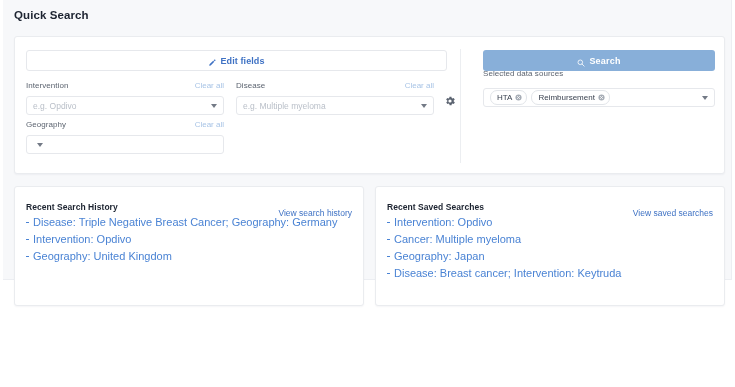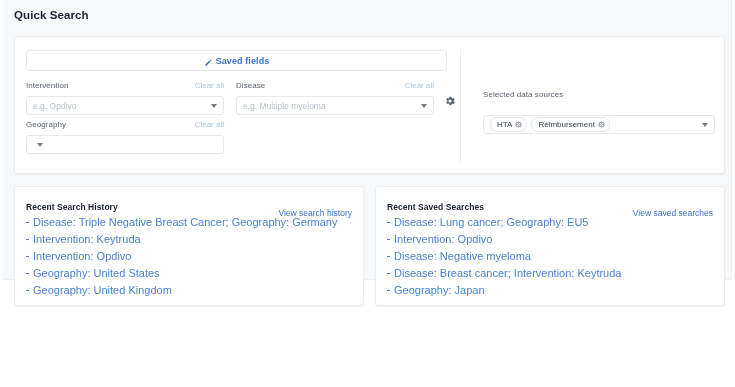--- a/index.html
+++ b/index.html
@@ -176,26 +176,26 @@
   .search-glass {
     margin-right: 4px;
     display: inline-block;
     position: relative;
     top: 1px;
   }
 
   #field-sources {
     position: absolute;
     left: 468px;
-    top: 53px;
+    top: 32px;
     width: 232px;
     text-align: right;
   }
   .tags-box {
-    margin-top: 13px;
+    margin-top: 7px;
     min-height: 19px;
     border: 1px solid #e6e8ec;
     border-radius: 3px;
     background: #fff;
     display: flex;
     align-items: center;
     padding: 0 6px;
     box-sizing: border-box;
     cursor: pointer;
   }
@@ -285,21 +285,21 @@
   <div class="search-card">
 
     <div class="divider-v"></div>
 
     <div class="edit-fields-box">
       <span class="pencil-icon">
         <svg width="8" height="8" viewBox="0 0 16 16">
           <path d="M12.3 1.4a1.6 1.6 0 0 1 2.3 2.3L13.6 4.7 11.3 2.4zM10.3 3.4l2.3 2.3L5.4 12.9l-3 .7.7-3z" fill="#3f72c4"></path>
         </svg>
       </span>
-      <span class="edit-fields-label">Saved fields</span>
+      <span class="edit-fields-label">Edit fields</span>
     </div>
 
     <div class="field" id="field-intervention">
       <div class="field-header">
         <span class="field-label">Intervention</span>
         <span class="clear-all">Clear all</span>
       </div>
       <div class="select-box">
         <span class="select-placeholder">e.g. Opdivo</span>
         <span class="caret"></span>
@@ -326,20 +326,29 @@
     <div class="field" id="field-geography">
       <div class="field-header">
         <span class="field-label">Geography</span>
         <span class="clear-all">Clear all</span>
       </div>
       <div class="select-box">
         <span class="caret"></span>
       </div>
     </div>
 
+    <div class="search-btn">
+      <span class="search-glass">
+        <svg width="8" height="8" viewBox="0 0 16 16">
+          <circle cx="6.6" cy="6.6" r="4.6" fill="none" stroke="#ffffff" stroke-width="1.6"></circle>
+          <line x1="10.2" y1="10.2" x2="14.3" y2="14.3" stroke="#ffffff" stroke-width="1.6" stroke-linecap="round"></line>
+        </svg>
+      </span>
+      <span class="search-btn-label">Search</span>
+    </div>
 
     <div id="field-sources">
       <div class="field-header">
         <span class="field-label">Selected data sources</span>
       </div>
       <div class="tags-box">
         <span class="tag">
           <span>HTA</span>
           <span class="tag-remove">
             <svg width="7" height="7" viewBox="0 0 16 16">
@@ -364,34 +373,31 @@
 
   </div>
 
   <div class="panel" id="panel-history">
     <div class="panel-head">
       <span class="panel-title">Recent Search History</span>
       <span class="panel-link">View search history</span>
     </div>
     <ul class="panel-list">
       <li><span class="bullet"></span><span>Disease: Triple Negative Breast Cancer; Geography: Germany</span></li>
-      <li><span class="bullet"></span><span>Intervention: Keytruda</span></li>
       <li><span class="bullet"></span><span>Intervention: Opdivo</span></li>
-      <li><span class="bullet"></span><span>Geography: United States</span></li>
       <li><span class="bullet"></span><span>Geography: United Kingdom</span></li>
     </ul>
   </div>
 
   <div class="panel" id="panel-saved">
     <div class="panel-head">
       <span class="panel-title">Recent Saved Searches</span>
       <span class="panel-link">View saved searches</span>
     </div>
     <ul class="panel-list">
-      <li><span class="bullet"></span><span>Disease: Lung cancer; Geography: EU5</span></li>
       <li><span class="bullet"></span><span>Intervention: Opdivo</span></li>
-      <li><span class="bullet"></span><span>Disease: Negative myeloma</span></li>
+      <li><span class="bullet"></span><span>Cancer: Multiple myeloma</span></li>
+      <li><span class="bullet"></span><span>Geography: Japan</span></li>
       <li><span class="bullet"></span><span>Disease: Breast cancer; Intervention: Keytruda</span></li>
-      <li><span class="bullet"></span><span>Geography: Japan</span></li>
     </ul>
   </div>
 
 </div>
 
 </body></html>

